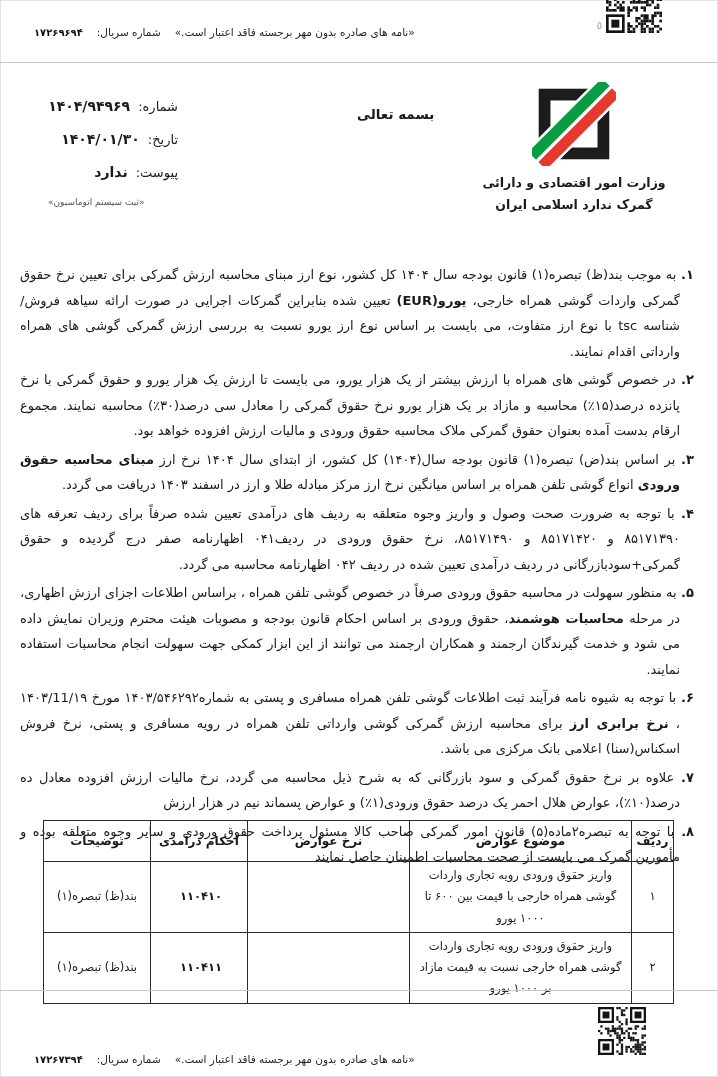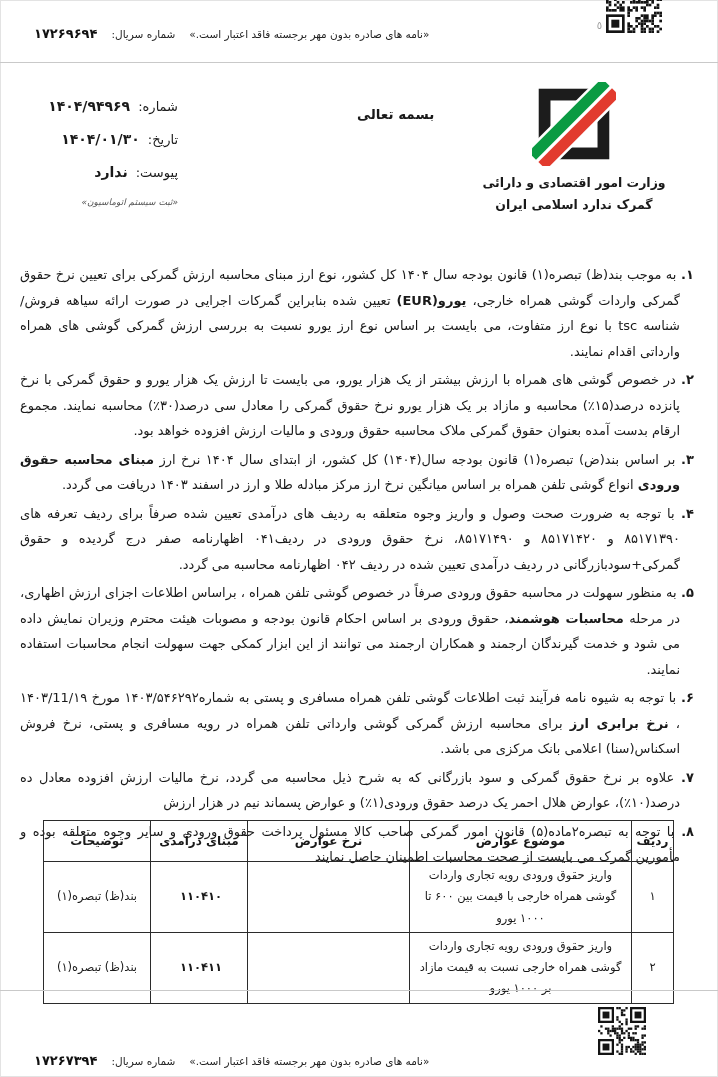--- a/index.html
+++ b/index.html
@@ -10,36 +10,36 @@
   }
   
   .strip{position:absolute;left:0;right:0;}
   .top-strip{top:0;height:62px;border-bottom:1px solid #c9c9c9;}
   .bottom-strip{top:990px;bottom:0;border-top:1px solid #c9c9c9;}
   .serial-row{position:absolute;display:flex;direction:rtl;align-items:baseline;gap:14px;white-space:nowrap;}
   .top-strip .serial-row{left:34px;top:26px;}
   .bottom-strip .serial-row{left:34px;top:62px;}
   .notice-text{font-size:10.5px;color:#222;}
   .serial-label{font-size:10.5px;color:#222;}
-  .serial-value{font-size:13px;font-weight:bold;color:#111;letter-spacing:1px;text-align:center;}
+  .serial-value{font-size:10px;font-weight:bold;color:#111;letter-spacing:1px;text-align:center;}
   .qr-top-wrap{position:absolute;right:56px;top:0;width:56px;height:33px;overflow:hidden;}
   .qr-bottom-wrap{position:absolute;right:72px;top:16px;width:48px;height:48px;}
   .hand-mark{position:absolute;right:116px;top:20px;font-size:10px;color:#9a9a9a;}
   
   .header{position:absolute;top:62px;left:0;right:0;height:192px;}
   .bismillah{position:absolute;left:357px;top:44px;font-size:13.5px;font-weight:bold;}
   .org-block{position:absolute;right:44px;top:20px;width:200px;text-align:center;direction:rtl;}
   .logo{width:84px;height:84px;margin:0 auto 8px auto;display:block;}
   .ministry{font-size:12.5px;font-weight:bold;line-height:1.5;}
   .organization{font-size:12.5px;font-weight:bold;line-height:1.9;}
   .meta-block{position:absolute;left:28px;top:36px;width:150px;direction:rtl;}
   .meta-row{display:flex;direction:rtl;align-items:baseline;gap:8px;margin-bottom:17px;}
   .meta-label{font-size:13px;}
   .meta-value{font-size:14px;font-weight:bold;}
-  .automation-note{font-size:9px;color:#555;text-align:right;width:130px;margin:2px 0 0 0;font-style:italic;}
+  .automation-note{font-size:9px;color:#555;text-align:left;width:130px;margin:2px 0 0 0;}
   
   .body-text{position:absolute;top:262px;right:24px;left:20px;direction:rtl;}
   .para{margin:0 0 3px 0;font-size:13px;line-height:25.5px;text-align:justify;padding-right:14px;}
   .pnum{font-weight:bold;margin-right:-14px;}
   .b{font-weight:bold;margin-top:32px;}
   
   .tbl-wrap{position:absolute;top:820px;left:44px;right:44px;direction:rtl;}
   table{width:100%;border-collapse:collapse;table-layout:fixed;}
   th,td{border:1px solid #2b2b2b;text-align:center;vertical-align:middle;}
   .tbl-title{font-size:12.5px;font-weight:bold;height:30px;}
@@ -246,21 +246,21 @@
           <col style="width: 222px;">
           <col style="width: 162px;">
           <col style="width: 97px;">
           <col style="width: 107px;">
         </colgroup>
       <thead>
         <tr>
             <th>ردیف</th>
             <th>موضوع عوارض</th>
             <th>نرخ عوارض</th>
-            <th>مبنای درآمدی</th>
+            <th>احکام درآمدی</th>
             <th>توضیحات</th>
           </tr>
       </thead>
       <tbody>
           <tr>
             <td class="c0">۱</td>
             <td class="c1">واریز حقوق ورودی رویه تجاری واردات گوشی همراه خارجی با قیمت بین ۶۰۰ تا ۱۰۰۰ یورو</td>
             <td class="c2"></td>
             <td class="c3">۱۱۰۴۱۰</td>
             <td class="c4">بند(ظ) تبصره(۱)</td>

